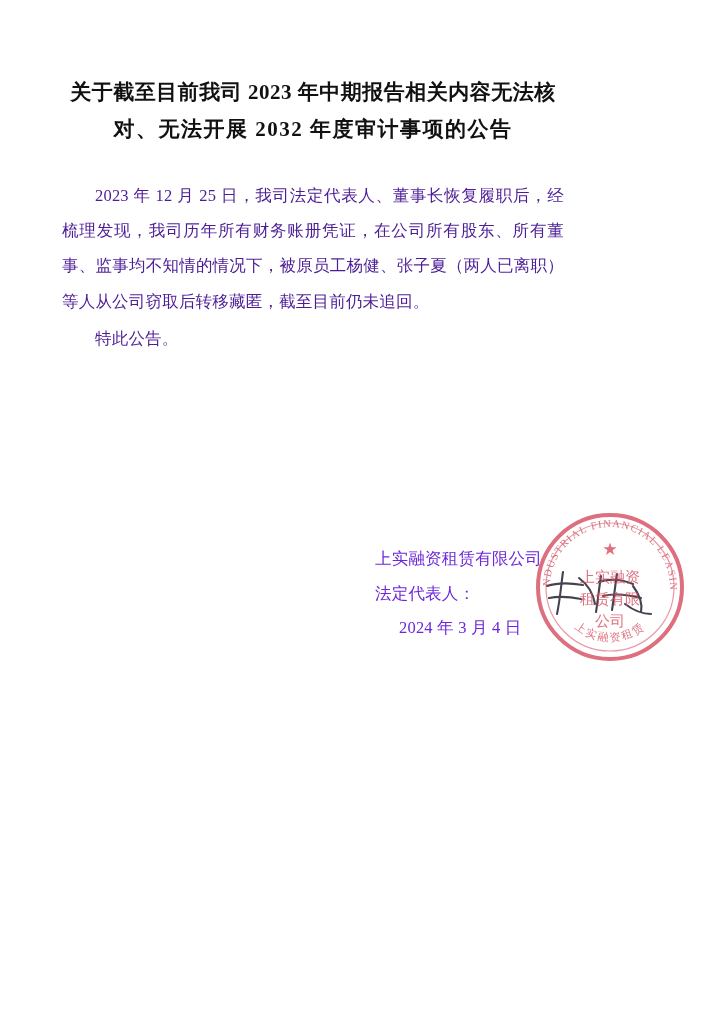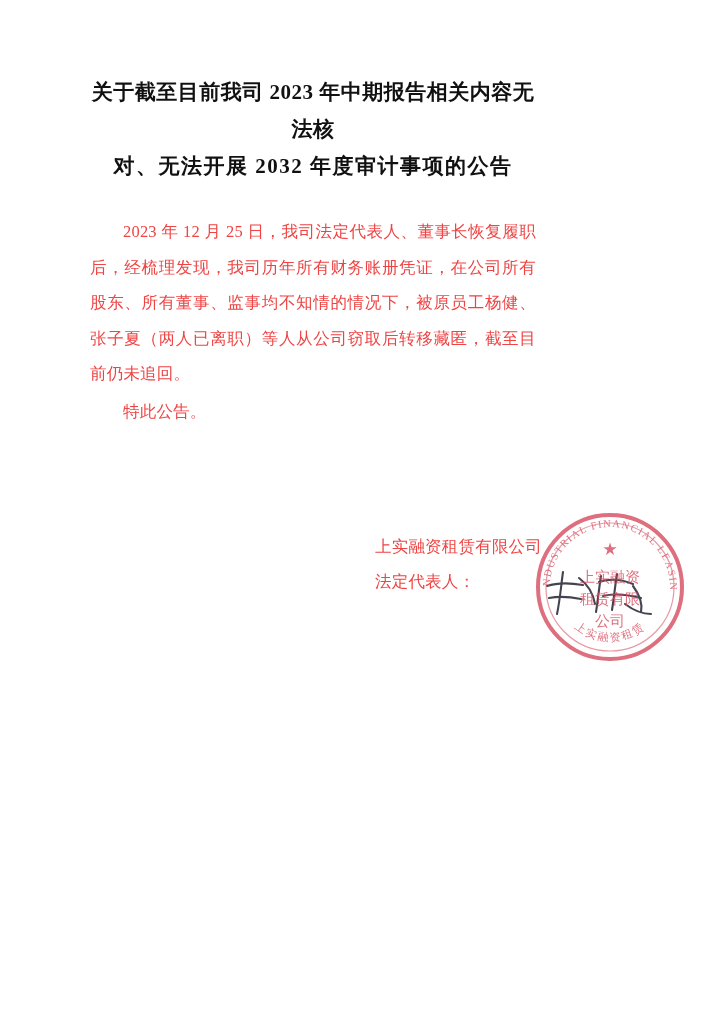--- a/index.html
+++ b/index.html
@@ -13,21 +13,21 @@
     font-family: "Liberation Serif", "DejaVu Serif", serif;
     color: #1a1a1a;
     overflow: hidden;
     position: relative;
   }
   .page {
     position: relative;
     width: 626px;
     height: 1024px;
     box-sizing: border-box;
-    padding: 0 90px;
+    padding: 0 62px;
   }
   .doc-title {
     margin: 0;
     padding-top: 74px;
     font-size: 21px;
     font-weight: bold;
     line-height: 1.75;
     text-align: center;
     letter-spacing: 0.5px;
     color: #111111;
@@ -41,34 +41,34 @@
   .body-block {
     margin-top: 30px;
   }
   .para {
     font-size: 16.5px;
     line-height: 2.15;
     text-align: justify;
     text-justify: inter-ideograph;
     text-indent: 2em;
     margin: 0 0 2px 0;
-    color: #ef4444;
+    color: #4c1d95;
     letter-spacing: 0.2px;
   }
   .para.p3 {
     margin-top: 0;
   }
   .sign-block {
     position: absolute;
     right: 84px;
-    top: 530px;
+    top: 542px;
     text-align: left;
     font-size: 16.5px;
     line-height: 2.1;
-    color: #ef4444;
+    color: #6d28d9;
     letter-spacing: 0.2px;
   }
   .sign-line {
     display: block;
     white-space: nowrap;
   }
   .sign-line.company {
     padding-left: 0;
   }
   .sign-line.rep {
@@ -110,20 +110,21 @@
   </h1>
 
   <div class="body-block">
     <p class="para p1">2023 年 12 月 25 日，我司法定代表人、董事长恢复履职后，经梳理发现，我司历年所有财务账册凭证，在公司所有股东、所有董事、监事均不知情的情况下，被原员工杨健、张子夏（两人已离职）等人从公司窃取后转移藏匿，截至目前仍未追回。</p>
     <p class="para p3">特此公告。</p>
   </div>
 
   <div class="sign-block">
     <span class="sign-line company">上实融资租赁有限公司</span>
     <span class="sign-line rep">法定代表人：</span>
+    <span class="sign-line date">2024 年 3 月 4 日</span>
   </div>
 
   <div class="signature-ink">
     <svg width="116" height="54" viewBox="0 0 116 54" fill="none">
       <g stroke="#2b2b3a" stroke-width="2.1" stroke-linecap="round" fill="none" opacity="0.88">
         <path d="M6 20 C18 16, 30 17, 42 19"></path>
         <path d="M22 6 C20 20, 19 34, 16 48"></path>
         <path d="M8 32 C18 30, 30 31, 40 33"></path>
         <path d="M38 12 C46 18, 52 26, 54 38"></path>
         <path d="M60 10 C58 22, 57 34, 55 46"></path>

